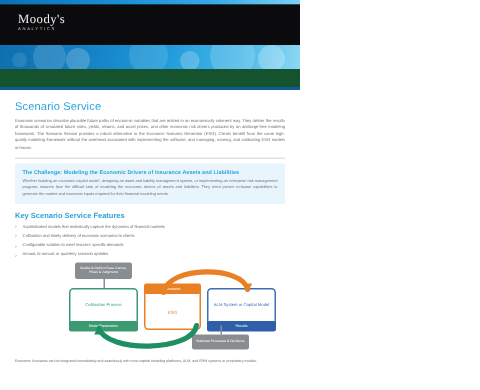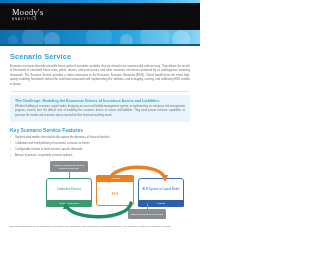--- a/index.html
+++ b/index.html
@@ -6,21 +6,21 @@
   html,body { width:200px; height:260px; }
   body {
     font-family:"Liberation Sans", sans-serif;
     background:#ffffff;
     width:200px; height:260px;
     overflow:hidden;
     position:relative;
   }
 
   
-  .header-wrap { position:relative; width:200px; height:46px; background:#b91c1c; overflow:hidden; }
+  .header-wrap { position:relative; width:200px; height:60px; background:#14532d; overflow:hidden; }
   .hdr-topline { position:absolute; top:0; left:0; width:200px; height:3px;
      background:linear-gradient(90deg,#0a6fb5 0%,#1b8fd6 40%,#35a8e8 70%,#7fd0f2 100%); }
   .hdr-black { position:absolute; top:3px; left:0; width:200px; height:27px; background:#0b0b0d; }
   .logo { position:absolute; top:8px; left:12px; color:#fff; line-height:1; }
   .logo-main { font-family:"Liberation Serif", serif; font-size:8.5px; letter-spacing:.3px; color:#f2f2f2; }
   .logo-sub { font-size:2.8px; letter-spacing:1.1px; color:#cfcfcf; margin-top:1.5px; }
 
   .hdr-band { position:absolute; top:30px; left:0; width:200px; height:16px;
      background:linear-gradient(100deg,#0f6fae 0%,#1483c6 30%,#1f9ada 55%,#48b8e8 80%,#8ed8f4 100%);
      overflow:hidden; }
@@ -30,21 +30,21 @@
   .b3 { width:26px;height:26px; left:86px; top:-6px; background:rgba(255,255,255,.12); }
   .b4 { width:13px;height:13px; left:120px;top:4px;  background:rgba(255,255,255,.22); }
   .b5 { width:30px;height:30px; left:140px;top:-8px; background:rgba(255,255,255,.16); }
   .b6 { width:18px;height:18px; left:172px;top:0px;  background:rgba(255,255,255,.24); }
   .b7 { width:10px;height:10px; left:8px;  top:5px;  background:rgba(255,255,255,.10); }
   .hdr-botline { position:absolute; bottom:0; left:0; width:200px; height:2px; background:#0a5c94; }
 
   
   .content { padding:6px 10px 0 10px; }
 
-  .page-title { color:#2ea3dc; font-size:7.4px; font-weight:bold; letter-spacing:.1px; margin-bottom:4px; }
+  .page-title { color:#2ea3dc; font-size:7.4px; font-weight:normal; letter-spacing:.1px; margin-bottom:4px; }
 
   .intro { color:#6b6f73; font-size:2.75px; line-height:1.62; text-align:justify; }
 
   .rule { height:1px; background:#dfe3e6; margin:4px 0 3px 0; }
 
   
   .callout { background:#e8f5fc; padding:4px 5px 4px 5px; margin-bottom:5px; }
   .callout-title { color:#2ea3dc; font-size:3.6px; font-weight:bold; margin-bottom:2px; letter-spacing:.05px;}
   .callout-body { color:#6b6f73; font-size:2.6px; line-height:1.6; text-align:justify; }
 

